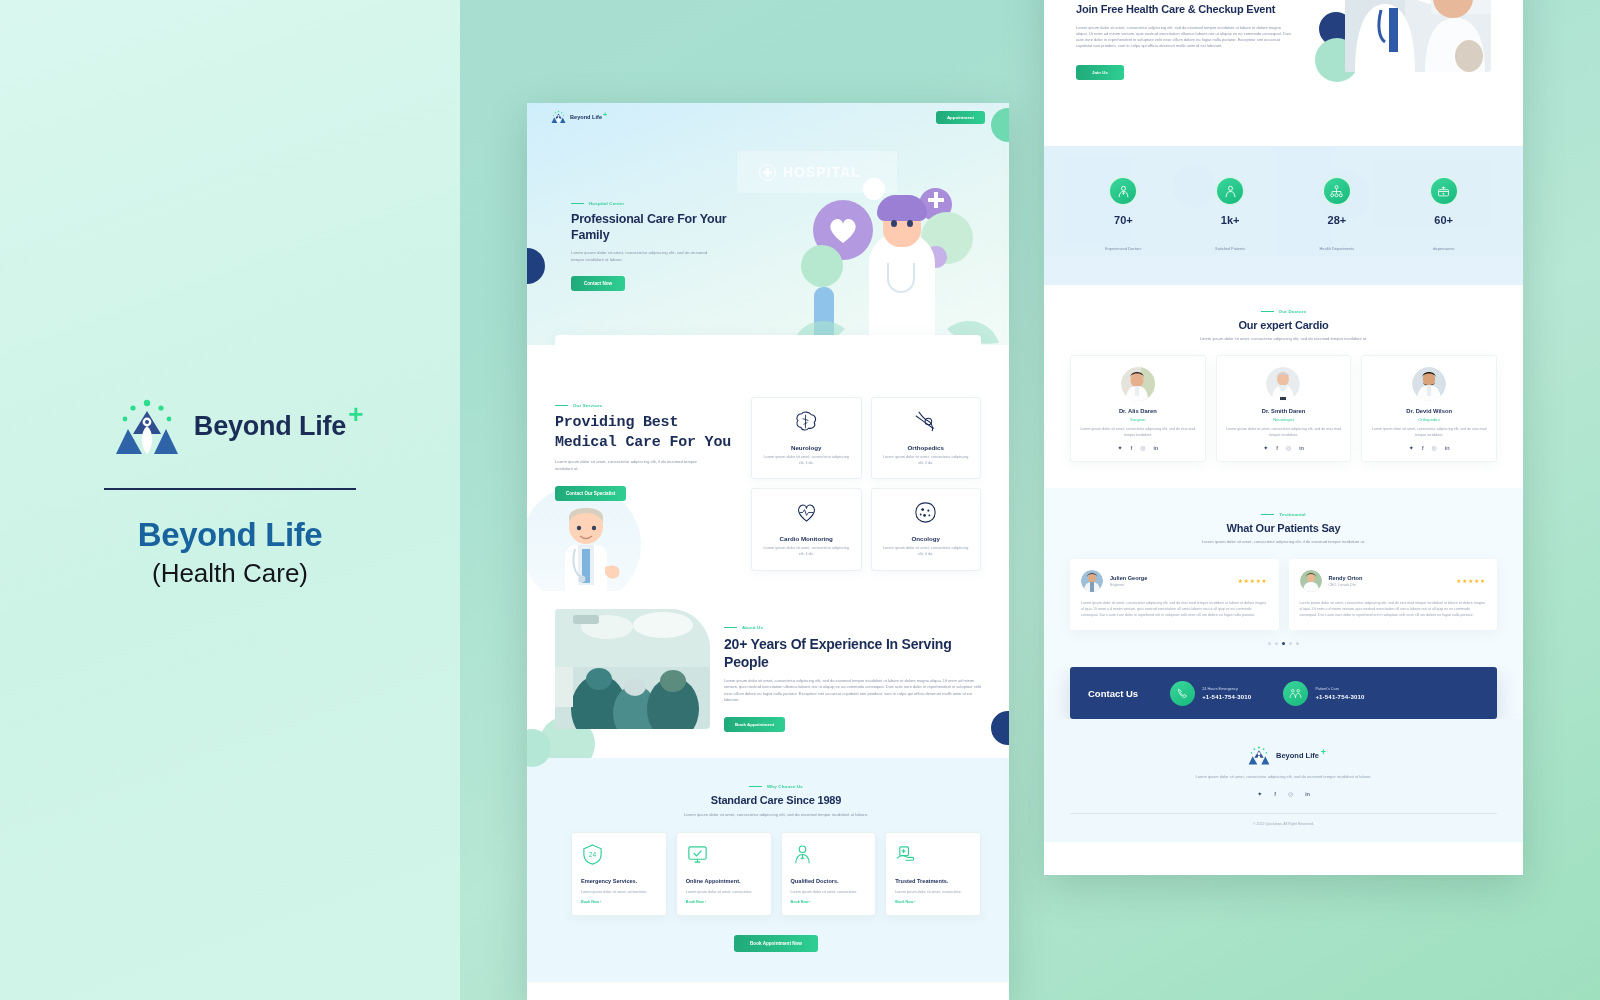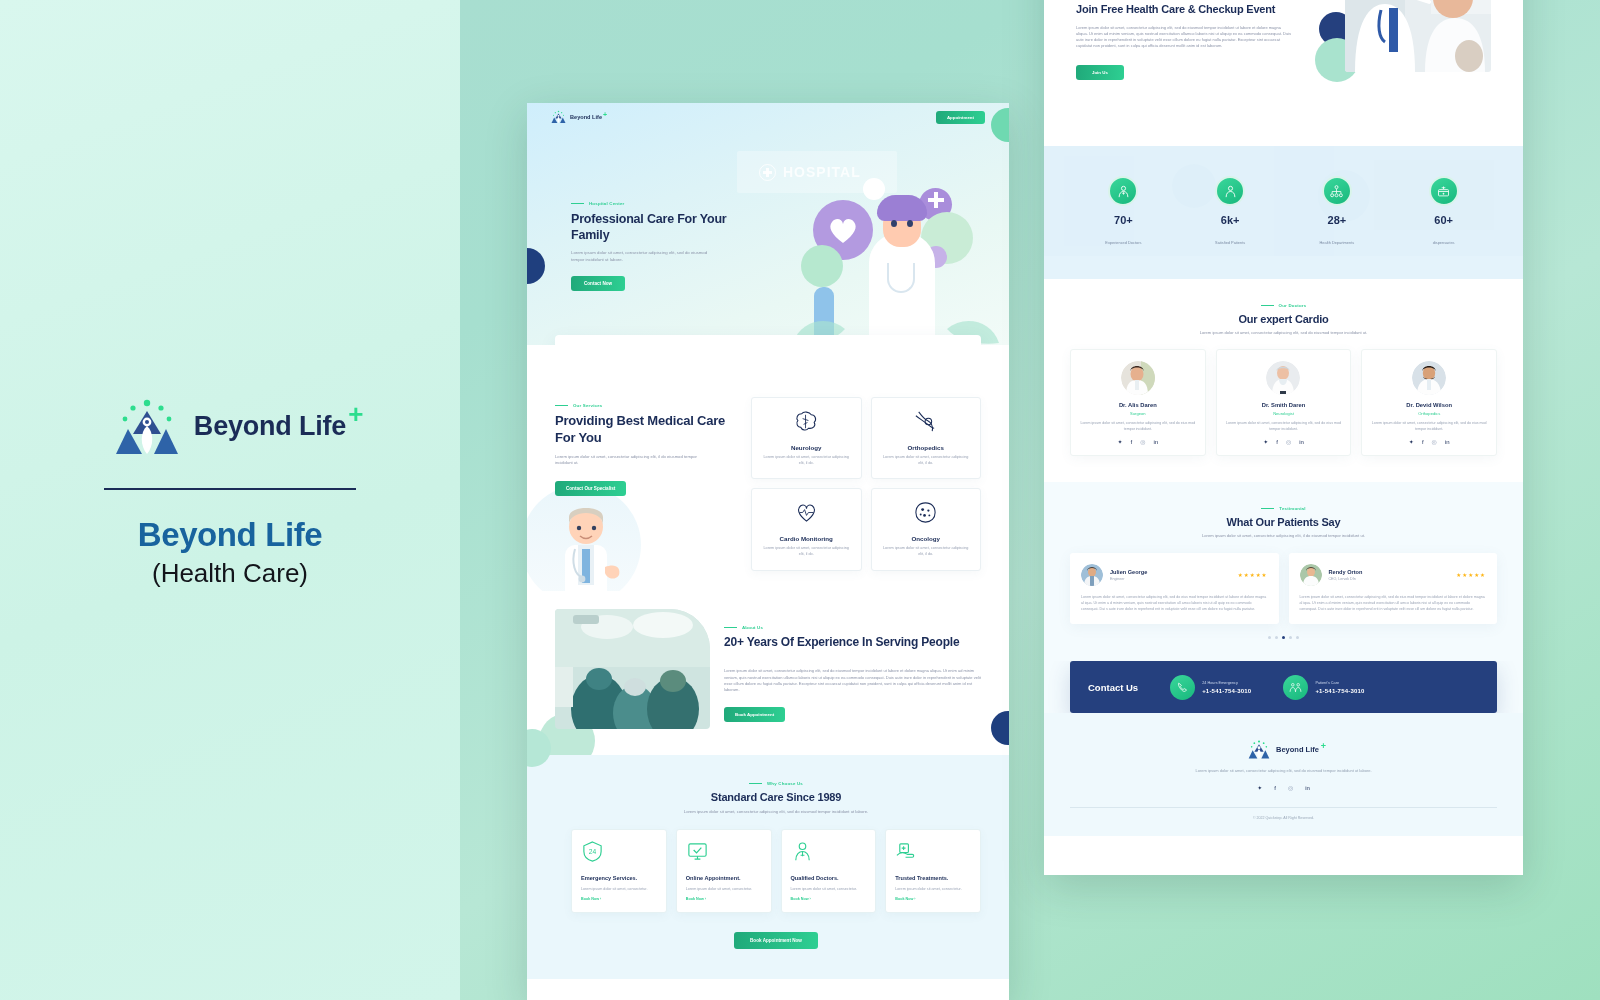--- a/index.html
+++ b/index.html
@@ -126,42 +126,42 @@
 
   .hero-form {
     position: absolute; left: 28px; right: 28px; bottom: -36px; height: 46px;
     background: #fff; border-radius: 4px; box-shadow: 0 6px 18px rgba(50,90,120,.09);
     display: flex; align-items: center; gap: 8px; padding: 0 18px;
   }
 
   .services { padding: 52px 28px 20px 28px; background: #fff; position: relative;
               display: flex; gap: 14px; }
   .svc-left { width: 182px; padding-top: 6px; position: relative; z-index: 2; }
-  .svc-h2 { font-size: 13px; line-height: 1.3; margin: 5px 0 7px 0; }
+  .svc-h2 { font-size: 15px; line-height: 1.3; margin: 5px 0 7px 0; font-family: Liberation Mono, monospace; }
   .svc-p { font-size: 4.2px; margin-bottom: 9px; width: 160px; }
   .btn-spec { font-size: 4.6px; padding: 5px 11px; }
   .svc-doc-blob { position: absolute; left: -6px; bottom: -14px; width: 120px; height: 120px;
                   border-radius: 50%; background: linear-gradient(180deg,#eaf6fb,#f6fbfd); }
   .svc-doc-fig { position: absolute; left: 22px; bottom: -10px; width: 74px; height: 104px; }
   .svc-grid { flex: 1; display: grid; grid-template-columns: 1fr 1fr; gap: 9px; }
   .svc-card { background: #fff; border: 1px solid #eaf0f3; border-radius: 3px;
               padding: 11px 9px 12px 9px; text-align: center;
               box-shadow: 0 3px 10px rgba(80,120,140,.05); }
   .svc-ico { width: 25px; height: 25px; margin: 0 auto 6px auto; }
   .svc-name { font-size: 6.2px; font-weight: 700; color: #1b2c57; margin-bottom: 4px; }
   .svc-desc { font-size: 3.8px; color: #9aa3b5; line-height: 1.5; }
 
   .about { padding: 18px 28px 26px 28px; background: #fff; display: flex; gap: 14px;
            position: relative; align-items: flex-start; }
   .about-imgwrap { width: 155px; height: 120px; border-radius: 4px 40px 4px 4px;
                    overflow: hidden; position: relative; }
   .about-blob { position: absolute; left: 12px; bottom: -14px; width: 56px; height: 56px;
                 border-radius: 50%; background: #bfe9d8; z-index: 0; }
   .about-right { flex: 1; padding-top: 16px; }
-  .about-h2 { font-size: 12px; line-height: 1.3; margin: 5px 0 18px 0; }
+  .about-h2 { font-size: 14px; line-height: 1.3; margin: 5px 0 7px 0; }
   .about-p { font-size: 4px; margin-bottom: 9px; }
   .btn-bookappt { font-size: 4.4px; padding: 5px 11px; }
 
   .why { background: #eaf7fc; padding: 26px 28px 30px 44px; text-align: center; }
   .why-h2 { font-size: 11px; margin: 5px 0 6px 0; }
   .why-p { font-size: 4.2px; margin: 0 auto 14px auto; width: 210px; text-align: center; }
   .why-grid { display: grid; grid-template-columns: repeat(4,1fr); gap: 9px; }
   .why-card { background: #fff; border: 1px solid #e5f1f3; border-radius: 3px;
               padding: 10px 9px 11px 9px; text-align: left;
               box-shadow: 0 3px 10px rgba(80,120,140,.05); }
@@ -191,21 +191,21 @@
                      border-radius: 50%; background: #a9e3ce; }
 
   .stats { background: #e4f3fb; padding: 30px 26px 34px 26px; position: relative;
            display: flex; justify-content: space-between; overflow: hidden; }
   .stats-bg { position: absolute; inset: 0; opacity: .28; }
   .stat { position: relative; z-index: 2; text-align: center; flex: 1; }
   .stat-ico { width: 30px; height: 30px; border-radius: 50%;
               background: linear-gradient(150deg,#3ad79b,#18b87d);
               margin: 0 auto 8px auto; display: flex; align-items: center;
               justify-content: center; border: 2.5px solid #d9f4ea; }
-  .stat-num { font-size: 11px; font-weight: 700; color: #1b2c57; margin-bottom: 14px; }
+  .stat-num { font-size: 11px; font-weight: 700; color: #1b2c57; margin-bottom: 20px; }
   .stat-lbl { font-size: 3.9px; color: #7b8ba3; }
 
   .doctors { background: #fff; padding: 24px 26px 26px 26px; text-align: center; }
   .doctors-h2 { font-size: 11px; margin: 5px 0 5px 0; }
   .doctors-p { font-size: 4.1px; width: 190px; margin: 0 auto 13px auto; }
   .doc-grid { display: grid; grid-template-columns: repeat(3,1fr); gap: 10px; }
   .doc-card { border: 1px solid #eef4f3; border-radius: 3px; padding: 11px 9px 10px 9px;
               box-shadow: 0 3px 12px rgba(80,120,140,.06); text-align: center; background:#fff; }
   .doc-ava { width: 34px; height: 34px; border-radius: 50%; margin: 0 auto 7px auto;
              overflow: hidden; position: relative; }
@@ -574,21 +574,21 @@
         <div class="stat-num">70+</div>
         <div class="stat-lbl">Experienced Doctors</div>
       </div>
       <div class="stat">
         <div class="stat-ico">
           <svg viewBox="0 0 24 24" width="15" height="15">
             <circle cx="12" cy="7" r="3.3" fill="none" stroke="#fff" stroke-width="1.4"></circle>
             <path d="M5 21 C5 15 8 12 12 12 C16 12 19 15 19 21" fill="none" stroke="#fff" stroke-width="1.4"></path>
           </svg>
         </div>
-        <div class="stat-num">6k+</div>
+        <div class="stat-num">1k+</div>
         <div class="stat-lbl">Satisfied Patients</div>
       </div>
       <div class="stat">
         <div class="stat-ico">
           <svg viewBox="0 0 24 24" width="15" height="15">
             <circle cx="12" cy="5" r="2.4" fill="none" stroke="#fff" stroke-width="1.3"></circle>
             <circle cx="5" cy="18" r="2.4" fill="none" stroke="#fff" stroke-width="1.3"></circle>
             <circle cx="12" cy="18" r="2.4" fill="none" stroke="#fff" stroke-width="1.3"></circle>
             <circle cx="19" cy="18" r="2.4" fill="none" stroke="#fff" stroke-width="1.3"></circle>
             <path d="M12 8v4 M5 15v-3h14v3 M12 12v3" stroke="#fff" stroke-width="1.2" fill="none"></path>

